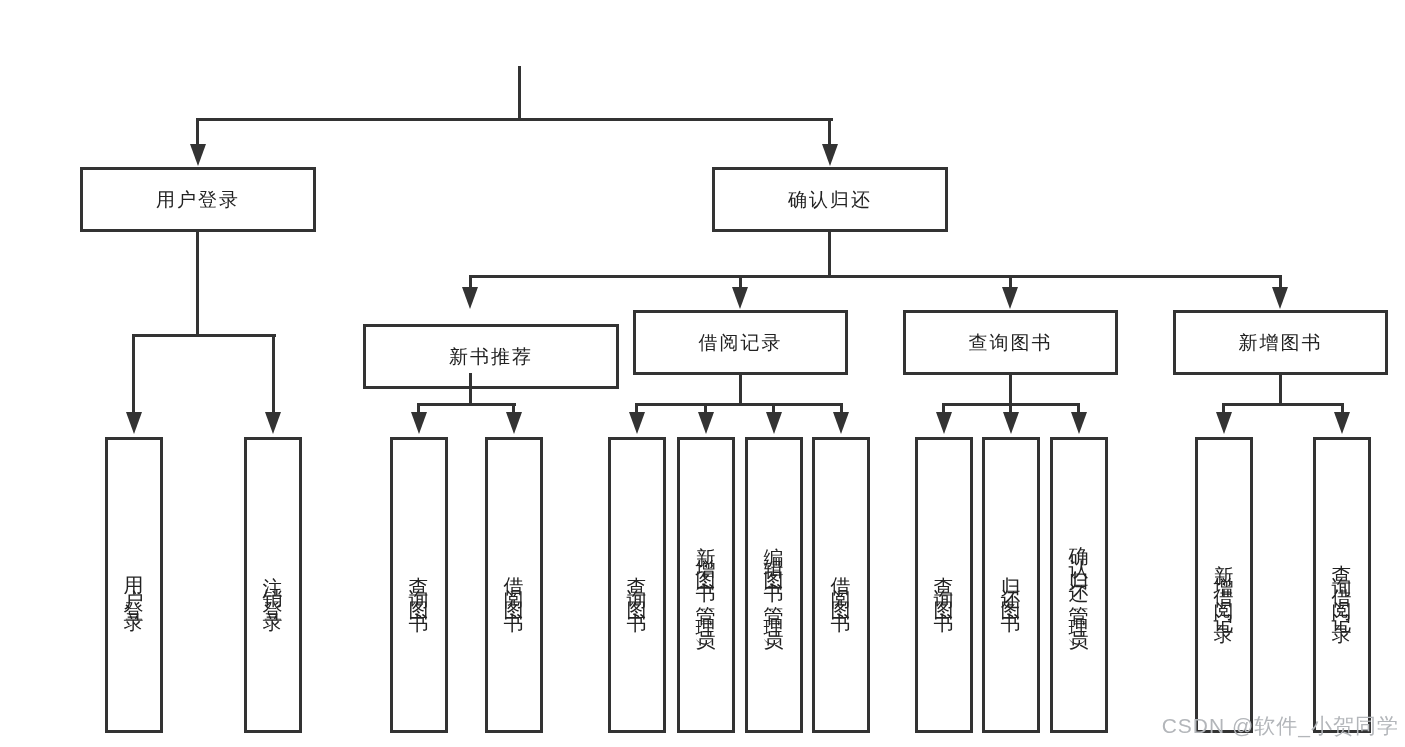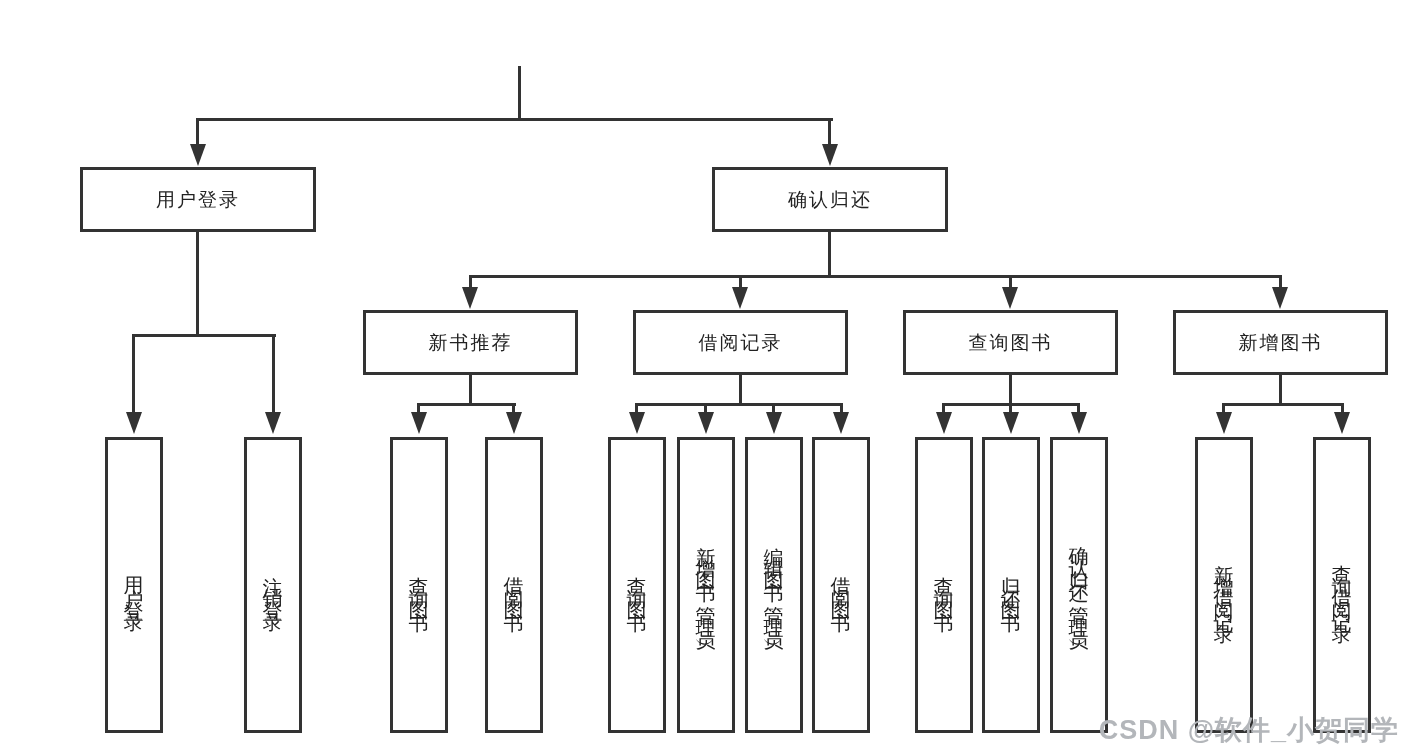--- a/index.html
+++ b/index.html
@@ -49,25 +49,24 @@
   
   .ah{
     position:absolute;width:0;height:0;
     border-left:8px solid transparent;
     border-right:8px solid transparent;
     border-top:22px solid var(--line);
   }
   .watermark{
     position:absolute;
     top:712px;right:6px;
-    font-size:27px;
+    font-size:21px;
     color:var(--watermark);
     letter-spacing:1px;
     white-space:nowrap;
-    font-weight:bold;
   }
 </style>
 </head>
 <body>
 
 <div class="canvas">
 
 
   <div class="lv" style="left:518px;top:66px;height:54px;"></div>
 
@@ -96,21 +95,21 @@
   <div class="lh" style="left:469px;top:275px;width:813px;"></div>
   <div class="lv" style="left:469px;top:275px;height:14px;"></div>
   <div class="ah" style="left:462px;top:287px;"></div>
   <div class="lv" style="left:739px;top:275px;height:14px;"></div>
   <div class="ah" style="left:732px;top:287px;"></div>
   <div class="lv" style="left:1009px;top:275px;height:14px;"></div>
   <div class="ah" style="left:1002px;top:287px;"></div>
   <div class="lv" style="left:1279px;top:275px;height:14px;"></div>
   <div class="ah" style="left:1272px;top:287px;"></div>
 
-  <div class="box" style="left:363px;top:310px;width:215px;height:65px;">
+  <div class="box" style="left:363px;top:324px;width:256px;height:65px;">
     <span>新书推荐</span>
   </div>
   <div class="box" style="left:633px;top:310px;width:215px;height:65px;">
     <span>借阅记录</span>
   </div>
   <div class="box" style="left:903px;top:310px;width:215px;height:65px;">
     <span>查询图书</span>
   </div>
   <div class="box" style="left:1173px;top:310px;width:215px;height:65px;">
     <span>新增图书</span>

